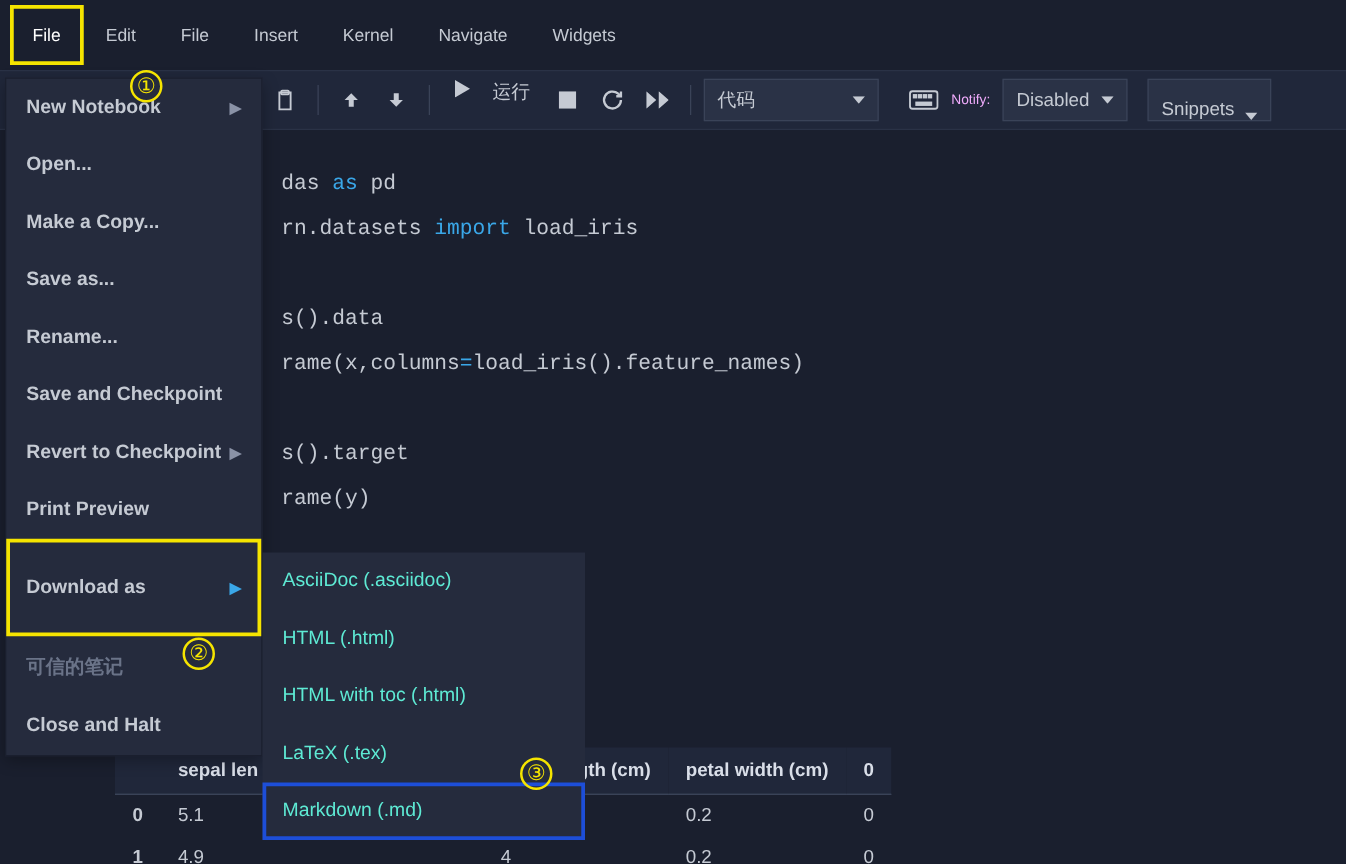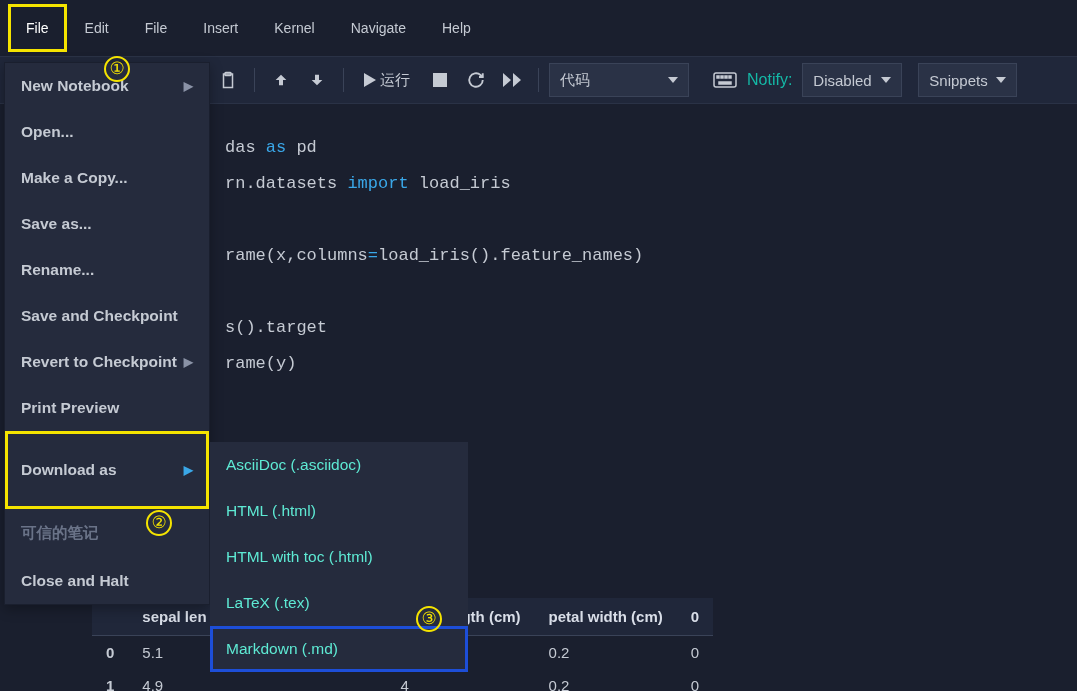--- a/index.html
+++ b/index.html
@@ -45,22 +45,21 @@
   width: 32px;
   height: 32px;
   display: flex;
   align-items: center;
   justify-content: center;
   color: #c5cad3;
   cursor: pointer;
 }
 .toolbar-run {
   display: flex;
-  align-items: center;
-  gap: 4px;
+  gap: 18px;
   padding: 0 10px;
   height: 32px;
   cursor: pointer;
 }
 .toolbar-sep { width: 1px; height: 24px; background: #3a4358; margin: 0 6px; }
 .dropdown {
   display: flex;
   align-items: center;
   height: 34px;
   padding: 12px 10px;
@@ -70,25 +69,25 @@
   min-width: 140px;
   justify-content: space-between;
   cursor: pointer;
 }
 .notify-group {
   display: flex;
   align-items: center;
   gap: 10px;
   margin-left: 20px;
 }
-.notify-label { color: #14b8a6; font-size: 16px; }
+.notify-label { color: #f0abfc; font-size: 11px; }
 .kbd-icon { color: #c5cad3; }
 .snippets-group {
   display: flex;
-  align-items: center;
+  align-items: flex-end;
   height: 34px;
   padding: 0 10px;
   background: #2a3246;
   border: 1px solid #3a4358;
   margin-left: 12px;
   gap: 8px;
 }
 .file-menu {
   position: absolute;
   left: 4px;
@@ -191,21 +190,21 @@
 </head>
 <body>
 
 <div class="menubar">
   <div class="menubar-item active">File</div>
   <div class="menubar-item">Edit</div>
   <div class="menubar-item">File</div>
   <div class="menubar-item">Insert</div>
   <div class="menubar-item">Kernel</div>
   <div class="menubar-item">Navigate</div>
-  <div class="menubar-item">Help</div>
+  <div class="menubar-item">Widgets</div>
 </div>
 
 <div class="toolbar">
   <div style="width:200px"></div>
   <div class="toolbar-btn">
     <svg width="18" height="18" viewBox="0 0 24 24" fill="none" stroke="currentColor" stroke-width="2">
         <rect x="8" y="2" width="8" height="4" rx="1"></rect>
         <path d="M6 4h12v18H6z"></path>
       </svg>
   </div>
@@ -274,20 +273,21 @@
     <svg width="10" height="6" viewBox="0 0 10 6" fill="currentColor">
         <path d="M0 0l5 6 5-6z"></path>
       </svg>
   </div>
 </div>
 
 <div class="code-area">
   <div class="code-line"><span>das </span><span class="kw">as</span><span> pd</span></div>
   <div class="code-line"><span>rn.datasets </span><span class="kw">import</span><span> load_iris</span></div>
   <div class="code-line">&nbsp;</div>
+  <div class="code-line"><span>s().data</span></div>
   <div class="code-line"><span>rame(x,columns</span><span class="op">=</span><span>load_iris().feature_names)</span></div>
   <div class="code-line">&nbsp;</div>
   <div class="code-line"><span>s().target</span></div>
   <div class="code-line"><span>rame(y)</span></div>
 </div>
 
 <div class="file-menu">
   <div class="file-menu-item">
     <span>New Notebook</span>
     <span class="submenu-arrow">▶</span>

